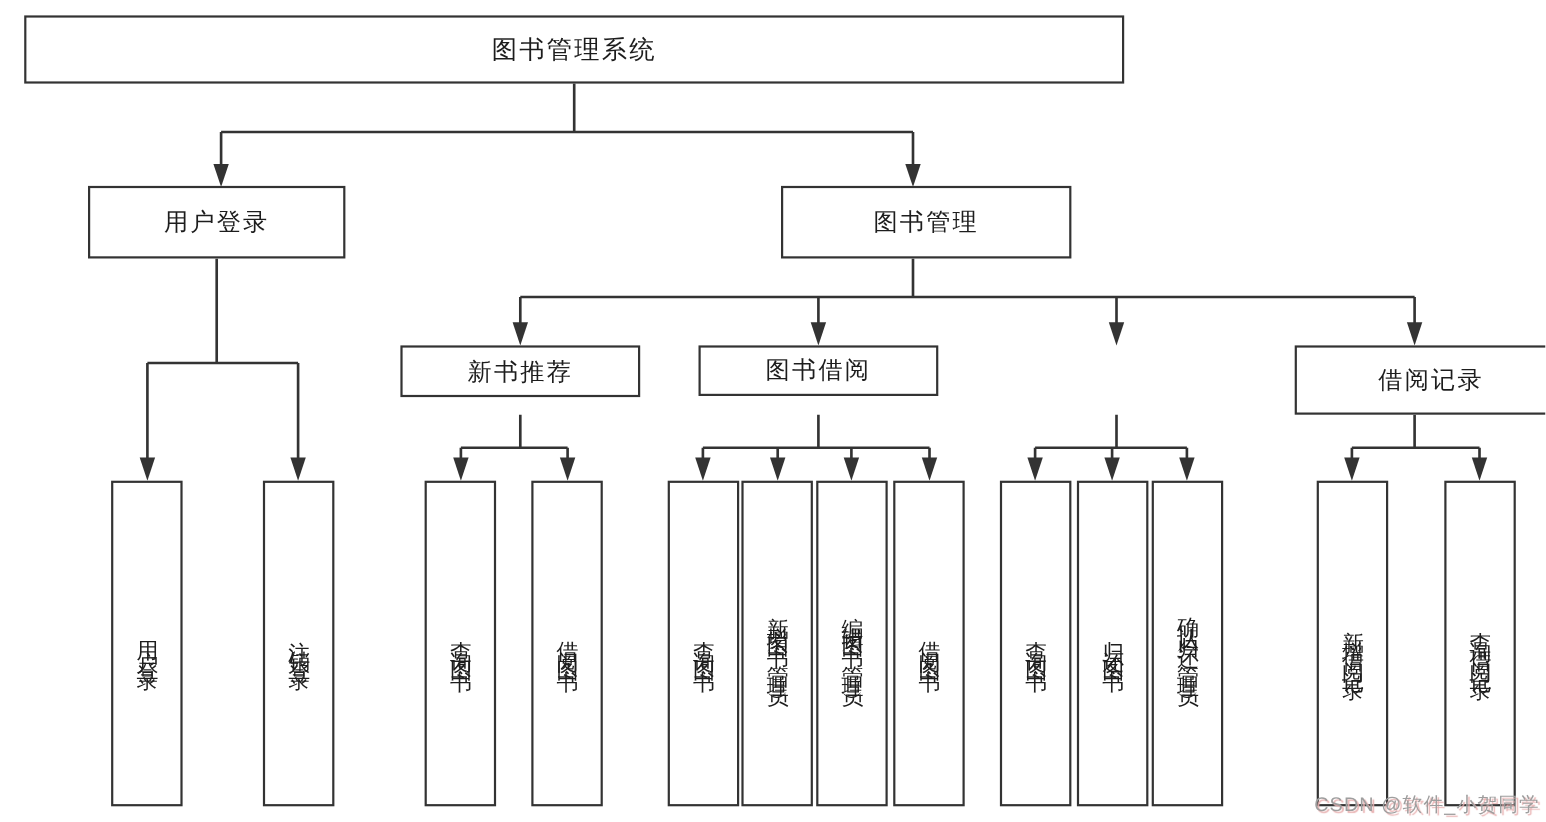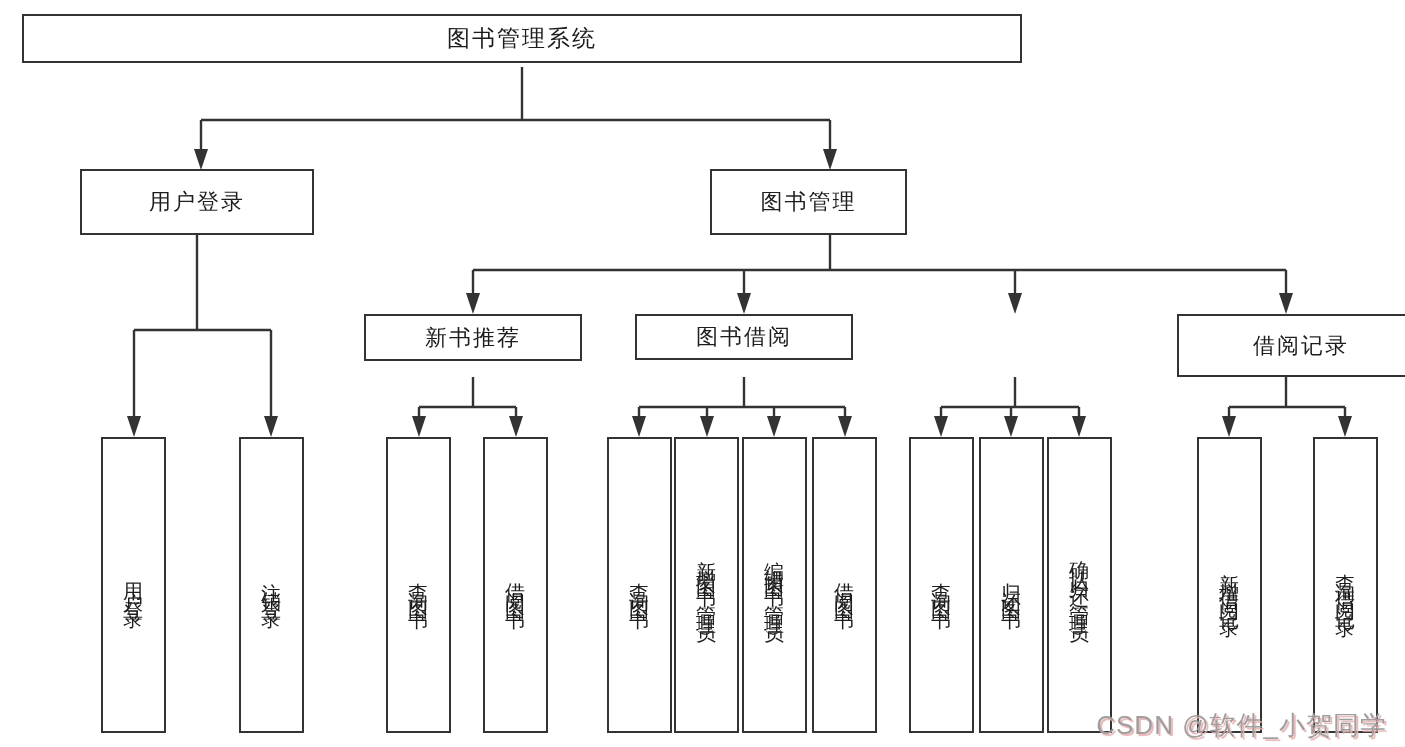--- a/index.html
+++ b/index.html
@@ -42,23 +42,23 @@
     writing-mode: vertical-rl;
     text-orientation: mixed;
     line-height: 1;
     font-size: 20px;
     letter-spacing: 9px;
     white-space: nowrap;
     color: var(--text);
   }
   #watermark {
     position: absolute;
-    right: 18px;
+    right: 5px;
     bottom: 4px;
-    font-size: 26px;
+    font-size: 18px;
     letter-spacing: 1px;
     color: var(--wm);
     text-shadow: 2px 2px 1px var(--wm-shadow);
     white-space: nowrap;
   }
 </style>
 </head>
 <body>
 
 <div id="stage">
@@ -106,28 +106,28 @@
       <polygon points="1072,416 1086,416 1079,437"></polygon>
     </g>
 
     <path d="M1286 377 V407 M1229 407 H1345 M1229 407 V417 M1345 407 V417"></path>
     <g>
       <polygon points="1222,416 1236,416 1229,437"></polygon>
       <polygon points="1338,416 1352,416 1345,437"></polygon>
     </g>
   </svg>
 
-  <div class="box root" style="left:22px;top:14px;width:1000px;height:49px">
+  <div class="box root" style="left:22px;top:14px;width:1000px;height:62px">
     <span class="hlabel">图书管理系统</span>
   </div>
 
   <div class="box" style="left:80px;top:169px;width:234px;height:66px">
     <span class="hlabel">用户登录</span>
   </div>
-  <div class="box" style="left:710px;top:169px;width:197px;height:66px">
+  <div class="box" style="left:710px;top:169px;width:264px;height:66px">
     <span class="hlabel">图书管理</span>
   </div>
 
   <div class="box" style="left:364px;top:314px;width:218px;height:47px">
     <span class="hlabel">新书推荐</span>
   </div>
   <div class="box" style="left:635px;top:314px;width:218px;height:46px">
     <span class="hlabel">图书借阅</span>
   </div>
   <div class="box" style="left:1177px;top:314px;width:248px;height:63px">

